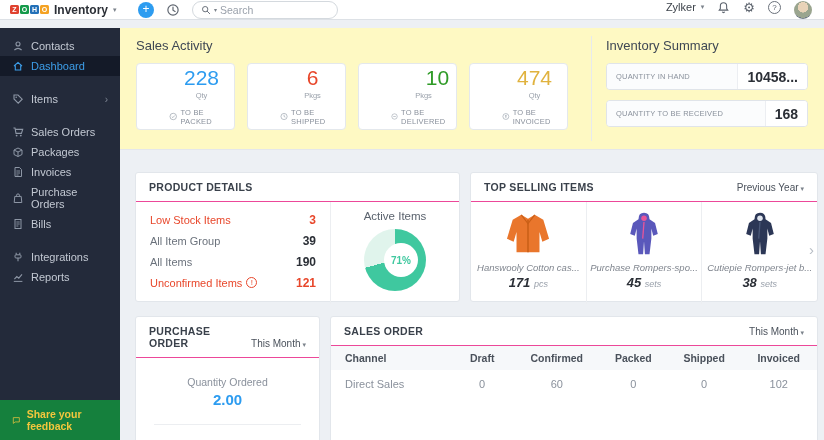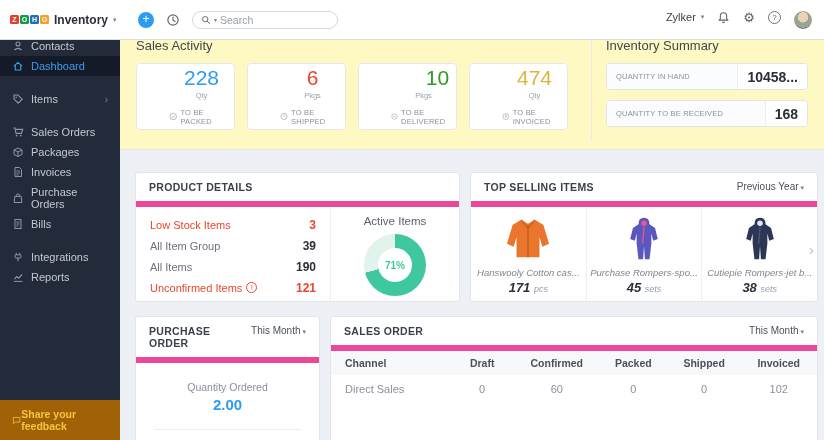--- a/index.html
+++ b/index.html
@@ -1,20 +1,20 @@
 <!DOCTYPE html>
 <html><head>
 <meta charset="utf-8">
 <style>
   * { margin:0; padding:0; box-sizing:border-box; }
   html,body { width:824px; height:440px; overflow:hidden;
     font-family:"Liberation Sans", sans-serif; background:#edf0f4; color:#32373f; }
 
   
-  .topbar { height:40px; background:#fff; border-bottom:1px solid #dde1e6;
+  .topbar { height:20px; background:#fff; border-bottom:1px solid #dde1e6;
     display:flex; align-items:center; position:relative; z-index:5; }
   .brand { width:120px; display:flex; align-items:center; gap:3px; padding-left:10px; cursor:pointer; }
   .tiles { display:flex; gap:1px; }
   .tile { width:9px; height:9px; border-radius:1.5px; color:#fff; font-size:7px; font-weight:bold;
     display:flex; align-items:center; justify-content:center; line-height:1; }
   .brand-name { font-size:12px; font-weight:bold; color:#2b2f36; margin-left:2px; }
   .caret { font-size:7px; color:#7c838c; margin-left:2px; }
   .caret::after { content:"▾"; }
   .plusbtn { width:16px; height:16px; border-radius:50%; background:#2d9cf0; color:#fff;
     margin-left:18px; display:flex; align-items:center; justify-content:center; cursor:pointer; }
@@ -42,22 +42,22 @@
     display:flex; flex-direction:column; }
   .nav { padding-top:8px; flex:1; }
   .nav-item { display:flex; align-items:center; gap:7px; padding:4px 12px; font-size:11px;
     color:#c3c9d3; cursor:pointer; }
   .nav-item svg { flex:none; color:#8d96a5; }
   .nav-item.active { background:#141a28; color:#3d9ee9; }
   .nav-item.active svg { color:#3d9ee9; }
   .nav-item.gap { margin-top:13px; }
   .nav-arrow { margin-left:auto; color:#7c8492; font-size:10px; }
   .nav-arrow::after { content:"›"; }
-  .feedback { display:flex; align-items:center; gap:0; padding:8px 12px; color:#f3c63d;
-    font-size:10.5px; font-weight:bold; cursor:pointer; background:#a16207; }
+  .feedback { display:flex; align-items:center; gap:6px; padding:8px 12px; color:#f3c63d;
+    font-size:10.5px; font-weight:bold; cursor:pointer; background:#15803d; }
 
   
   .main { position:absolute; left:120px; top:28px; width:704px; height:412px; background:#edf0f4; }
 
   .topband { height:122px; background:#fef9c3; display:flex; border-bottom:1px solid #e4e7eb; }
   .sales-activity { flex:1; padding:10px 16px; }
   .section-title { font-size:13px; color:#3e4754; margin-bottom:10px; }
   .sa-cards { display:flex; gap:12px; }
   .sa-card { width:99px; height:67px; border:1px solid #e4e8ec; border-radius:4px; background:#fff;
     display:flex; flex-direction:column; align-items:center; justify-content:center; cursor:pointer;padding-left:32px; }
@@ -70,40 +70,40 @@
   .inv-summary { width:232px; padding:10px 16px 10px 14px; }
   .inv-row { display:flex; align-items:stretch; border:1px solid #e0e4e9; border-radius:4px;
     height:27px; margin-bottom:10px; overflow:hidden; cursor:pointer; background:#fff; }
   .inv-label { flex:1; font-size:7.5px; color:#8a919c; display:flex; align-items:center;
     padding-left:9px; letter-spacing:.2px; background:#fbfcfd; }
   .inv-value { font-size:14px; font-weight:bold; color:#2b2f36; display:flex; align-items:center;
     padding:0 9px; border-left:1px solid #eceef2; background:#fff; white-space:nowrap; }
 
   .cards-row { display:flex; gap:10px; padding:0 6px 0 15px; margin-top:22px; }
   .card { background:#fff; border:1px solid #e2e6eb; border-radius:3px; }
-  .card-head { display:flex; align-items:flex-start; justify-content:space-between;
-    padding:8px 13px; border-bottom:6px solid #ec4899; }
+  .card-head { display:flex; align-items:flex-end; justify-content:space-between;
+    padding:8px 13px; border-bottom:1px solid #ec4899; }
   .card-title { font-size:10.5px; font-weight:bold; color:#3a414b; letter-spacing:.3px; }
   .range { font-size:10px; color:#4a515b; cursor:pointer; white-space:nowrap; }
   .range::after { content:" ▾"; font-size:7px; color:#7c838c; }
 
   .product-card { width:325px; height:130px; }
   .product-body { display:flex; height:102px; }
   .pd-list { flex:1; padding:7px 14px 0 14px; border-right:1px solid #eceef1; }
   .pd-row { display:flex; justify-content:space-between; align-items:center; height:21px;
     font-size:11px; color:#6b727c; cursor:pointer; }
   .pd-row .pd-value { font-weight:bold; font-size:12px; color:#2b2f36; }
   .pd-name { display:flex; align-items:center; gap:4px; }
   .info-dot { width:11px; height:11px; border:1px solid #e8472b; border-radius:50%; color:#e8472b;
     font-size:8px; display:flex; align-items:center; justify-content:center; }
   .info-dot::before { content:"!"; }
   .donut-wrap { width:128px; display:flex; flex-direction:column; align-items:center; padding-top:8px; }
   .donut-label { font-size:11.5px; color:#5a626d; margin-bottom:7px; }
   .donut { width:62px; height:62px; border-radius:50%; position:relative; }
-  .donut-hole { position:absolute; left:14px; top:14px; width:34px; height:34px; border-radius:50%;
+  .donut-hole { position:absolute; left:20px; top:14px; width:34px; height:34px; border-radius:50%;
     background:#fff; display:flex; align-items:center; justify-content:center;
     font-size:10px; font-weight:bold; color:#27b389; }
 
   .topsell-card { flex:1; height:130px; position:relative; }
   .ts-body { display:flex; height:102px; }
   .ts-item { flex:1; display:flex; flex-direction:column; align-items:center; padding-top:9px;
     border-right:1px solid #eceef1; cursor:pointer;font-style:italic; }
   .ts-item:last-child { border-right:none; }
   .ts-img { height:46px; display:flex; align-items:center; }
   .ts-name { font-size:9.5px; color:#80868f; margin-top:5px; }

